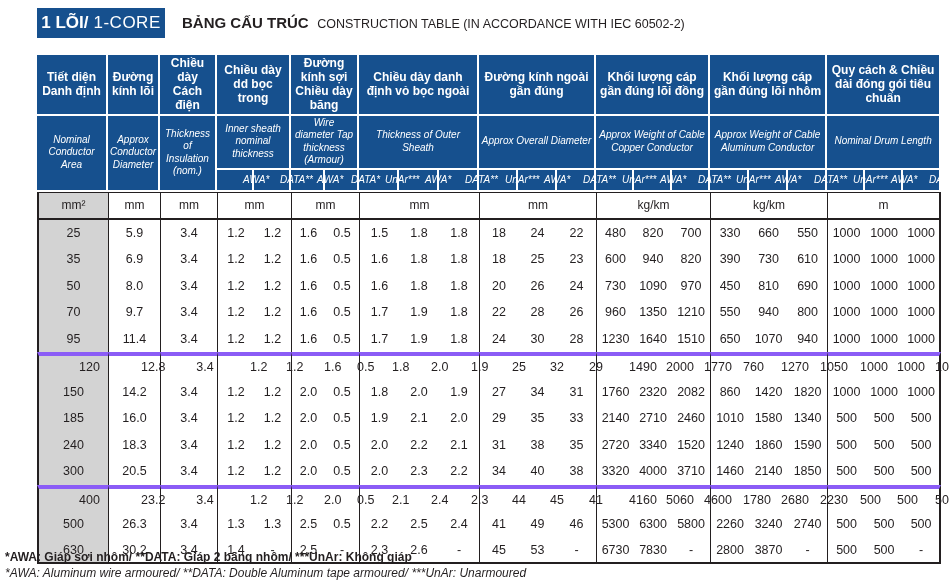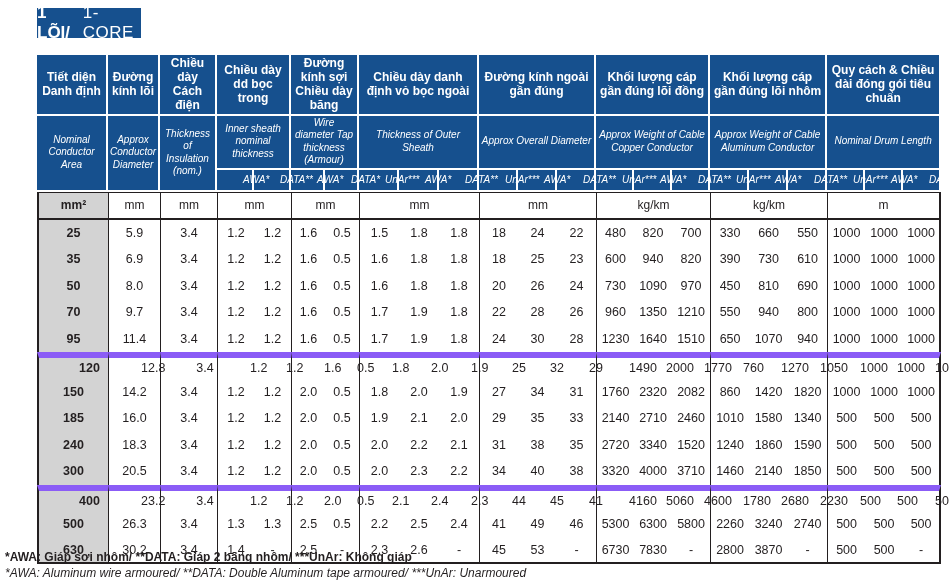--- a/index.html
+++ b/index.html
@@ -3,60 +3,64 @@
 <meta charset="utf-8">
 <style>
   * { margin:0; padding:0; box-sizing:border-box; }
   html,body { background:#ffffff; }
   .page {
     position:relative; width:949px; height:586px; background:#fff;
     font-family:"Liberation Sans", sans-serif; color:#231f20; overflow:hidden;
   }
   .titlebar { position:absolute; top:8px; left:37px; height:30px; display:flex; align-items:center; }
   .core-badge {
-    background:var(--blue,#16508E); color:#fff; width:104px; height:30px;
+    background:var(--blue,#16508E); color:#fff; width:128px; height:30px;
     display:flex; align-items:center; justify-content:center; font-size:17px; flex:none;
   }
   .core-vi { font-weight:bold; }
   .core-en { font-weight:normal; margin-left:5px; letter-spacing:0.5px; }
   .main-title { margin-left:17px; white-space:nowrap; }
   .title-vi { font-weight:bold; font-size:15px; }
   .title-en { font-size:12.5px; margin-left:4px; }
 
   table.ct { position:absolute; top:55px; left:37px; border-collapse:separate; border-spacing:0; table-layout:fixed; }
   .ct th, .ct td { box-sizing:border-box; }
   .ct th {
     background:var(--blue,#16508E); color:#fff; text-align:center; vertical-align:middle;
     border-right:2px solid #fff; border-bottom:2px solid #fff; padding:1px 2px;
   }
   .ct th.hvi { font-weight:bold; font-size:12px; line-height:1.18; height:56px; }
   .ct th.hen { font-weight:normal; font-style:italic; font-size:10px; line-height:1.25; height:39px; }
   .ct th.hsub { font-weight:normal; font-style:italic; font-size:10px; height:22px;padding-left:26px; }
   .ct td { text-align:center; vertical-align:middle; font-size:12.5px; background:#fff; }
   .ct td.unit { height:28px; border-top:1px solid #231f20; border-bottom:2px solid #231f20; font-size:12px; }
   .ct td.data { height:26.5px; }
-  .ct td.size { background:var(--gray,#D3D3D3); font-weight:bold; }
+  .ct td.size { background:var(--gray,#D3D3D3); font-weight:normal; }
   .ct td.gs { border-left:1.5px solid #231f20; }
   .ct td.oleft { border-left:2px solid #231f20; }
   .ct td.oright { border-right:2px solid #231f20; }
-  .ct tr.gbreak td { border-top:6px solid #8b5cf6;padding-left:32px; }
+  .ct tr.gbreak td { border-top:4px solid #8b5cf6;padding-left:32px; }
   .ct tr.lastrow td { border-bottom:2px solid #231f20; }
 
   .footnotes { position:absolute; left:5px; top:550px; font-size:12px; line-height:15.5px; white-space:nowrap; }
   .fn-vi { font-weight:bold; }
   .fn-en { font-style:italic;text-align:center; }
 </style>
 </head>
 <body>
 
 <div class="page">
   <div class="titlebar">
     <div class="core-badge">
       <span class="core-vi">1 LÕI/</span>
       <span class="core-en">1-CORE</span>
+    </div>
+    <div class="main-title">
+      <span class="title-vi">BẢNG CẤU TRÚC</span>
+      <span class="title-en">CONSTRUCTION TABLE (IN ACCORDANCE WITH IEC 60502-2)</span>
     </div>
   </div>
 
   <table class="ct" id="ctable" style="width: 904px;">
       <colgroup>
         <col style="width: 71px;">
         <col style="width: 52px;">
         <col style="width: 57px;">
         <col style="width: 37px;">
         <col style="width: 37px;">

